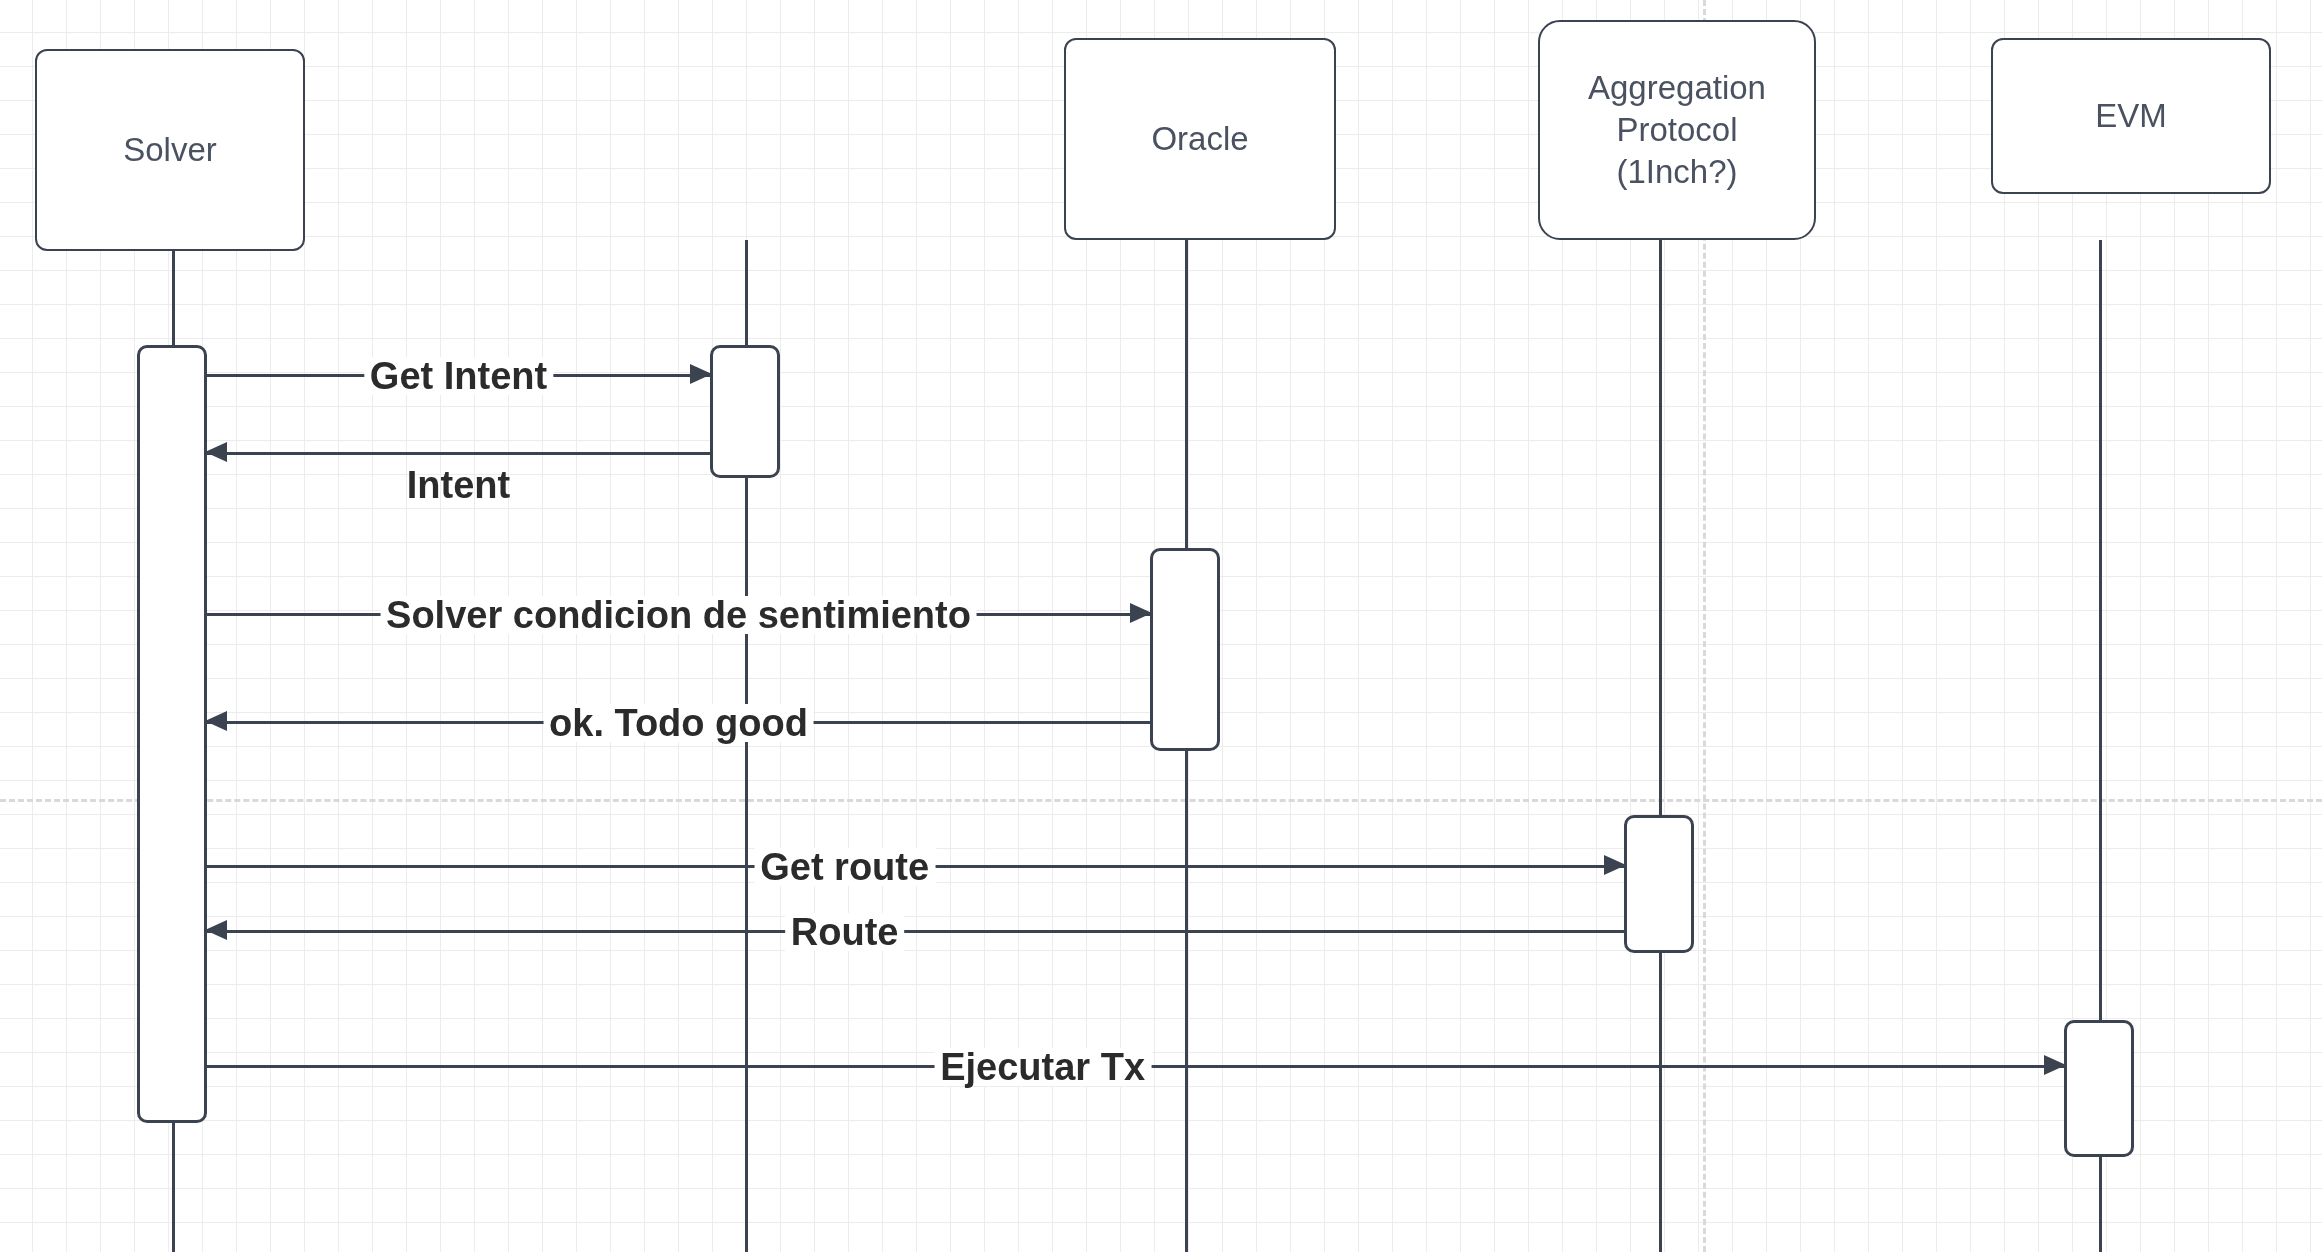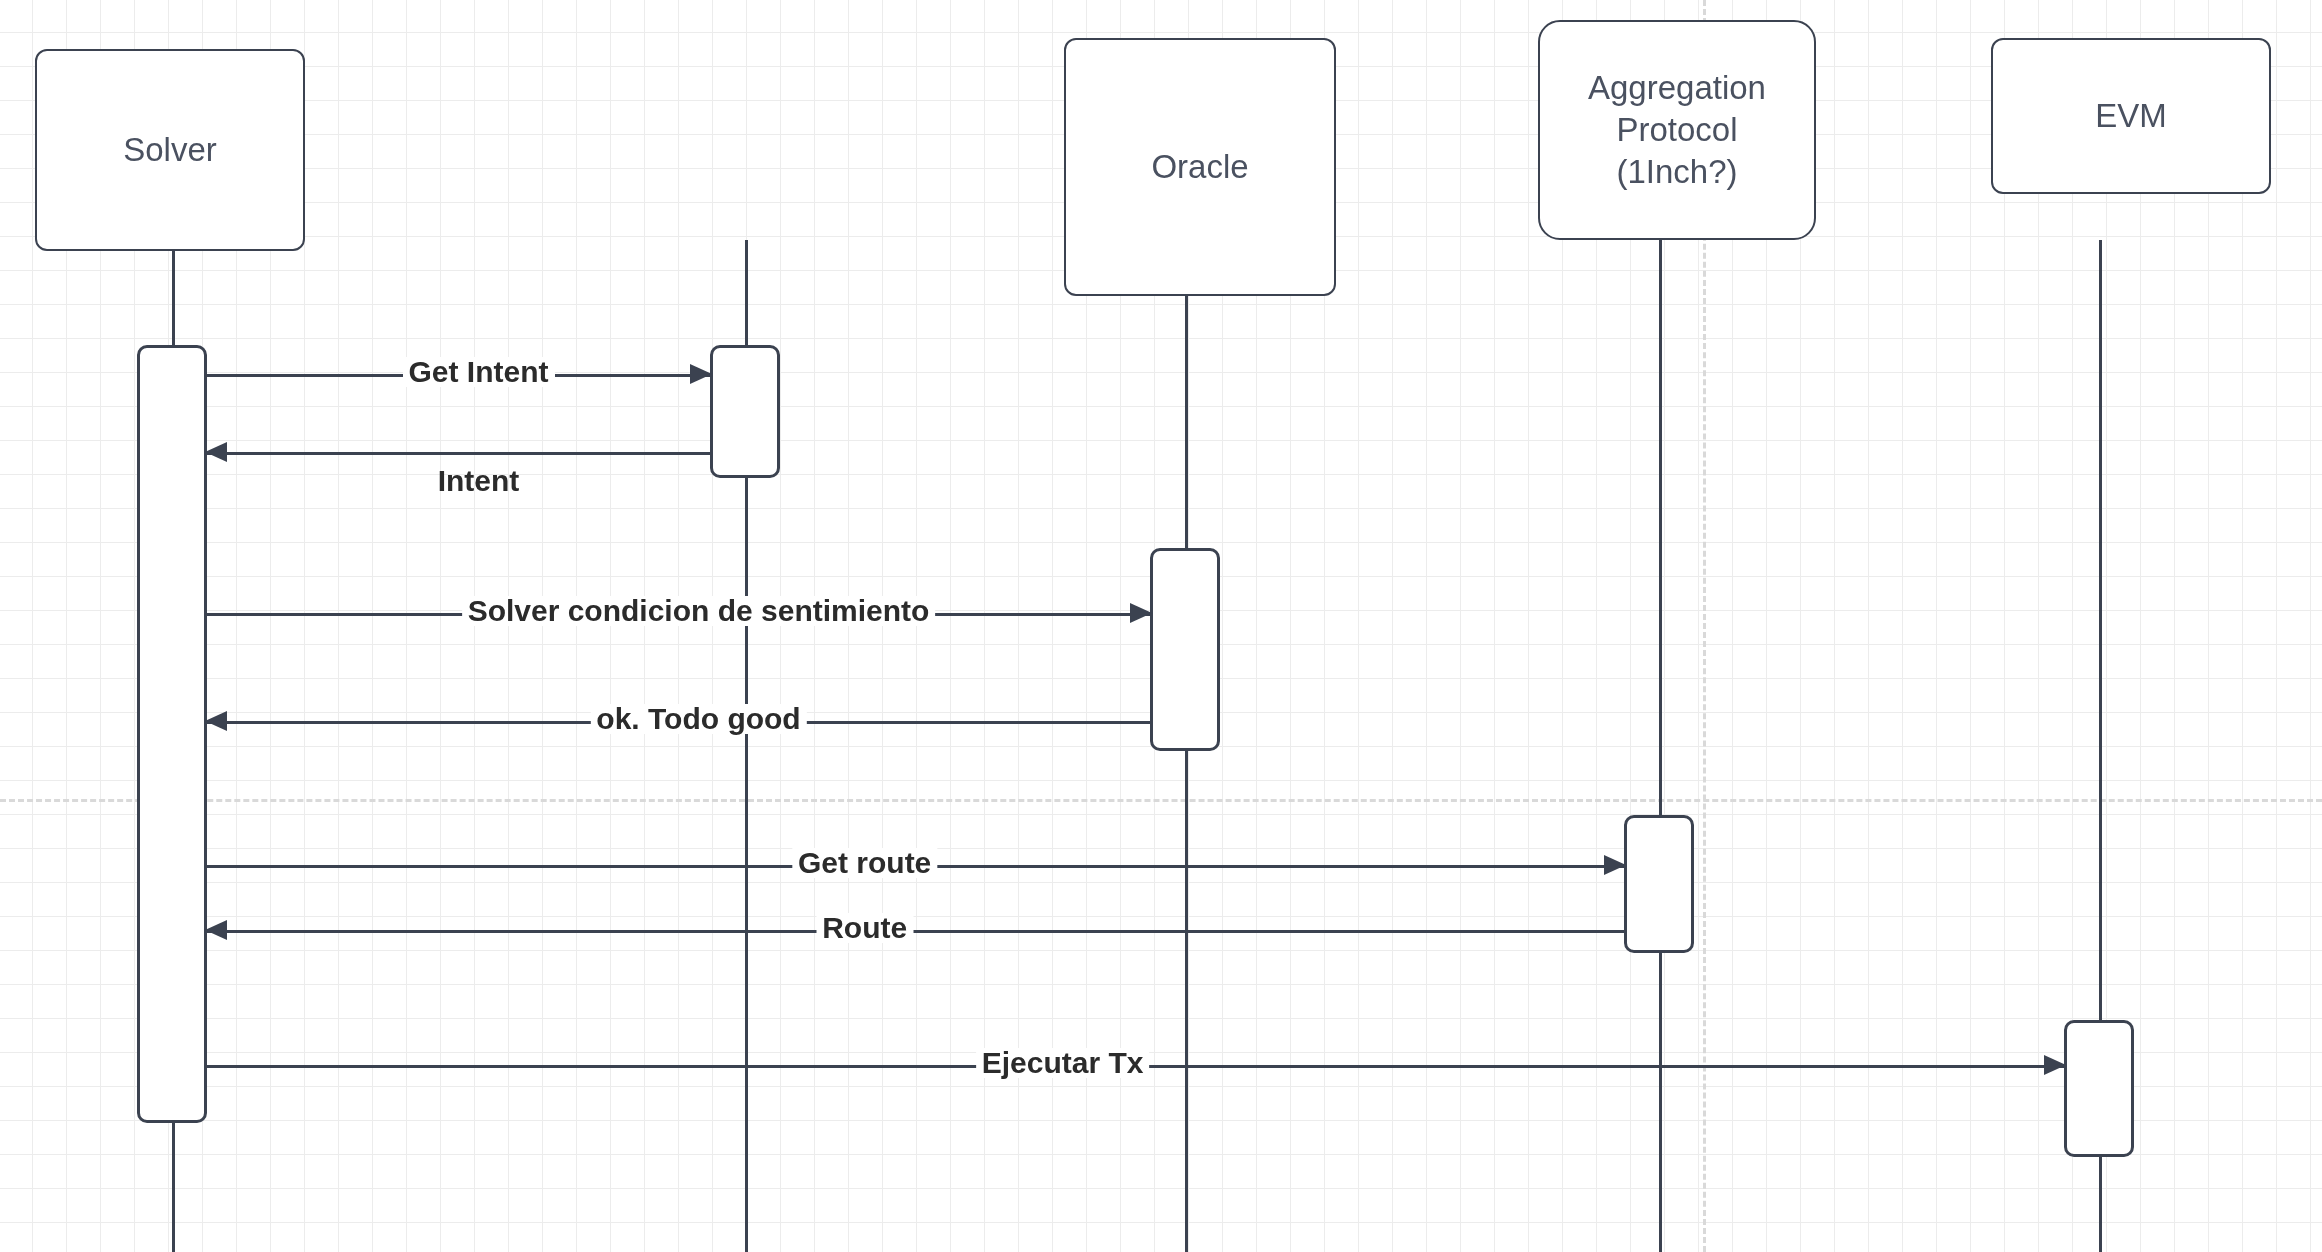--- a/index.html
+++ b/index.html
@@ -103,27 +103,26 @@
     right: -2px;
     border-left: 22px solid #3b4250;
   }
   .arrow-head.left {
     left: -2px;
     border-right: 22px solid #3b4250;
   }
   .msg-label {
     position: absolute;
     color: #2b2b2b;
-    font-size: 30px;
+    font-size: 38px;
     font-weight: bold;
     white-space: nowrap;
     background: #ffffff;
     padding: 0 6px;
     line-height: 1;
-    margin-left: 20px;
   }
   .msg-label.on-line {
     top: -17px;
     left: 50%;
     transform: translateX(-50%);
   }
   .msg-label.below-line {
     top: 14px;
     left: 50%;
     transform: translateX(-50%);
@@ -143,21 +142,21 @@
 
   <div class="lifeline" style="left:172px;  top:240px; height:1012px;"></div>
   <div class="lifeline" style="left:745px;  top:240px; height:1012px;"></div>
   <div class="lifeline" style="left:1185px; top:240px; height:1012px;"></div>
   <div class="lifeline" style="left:1659px; top:240px; height:1012px;"></div>
   <div class="lifeline" style="left:2099px; top:240px; height:1012px;"></div>
 
   <div class="participant" style="left:35px;  top:38px; width:270px; height:202px;margin-top:11px;">Solver</div>
 
 
-  <div class="participant" style="left:1064px; top:38px; width:272px; height:258px;">Oracle</div>
+  <div class="participant" style="left:1064px; top:38px; width:272px; height:202px;">Oracle</div>
 
   <div class="participant" style="left:1538px; top:20px; width:278px; height:220px;border-radius:22px;">Aggregation
 Protocol
 (1Inch?)</div>
 
   <div class="participant" style="left:1991px; top:38px; width:280px; height:156px;">EVM</div>
 
   <div class="activation" style="left:137px;  top:345px;  width:70px; height:778px;"></div>
 
   <div class="activation" style="left:710px;  top:345px;  width:70px; height:133px;"></div>

